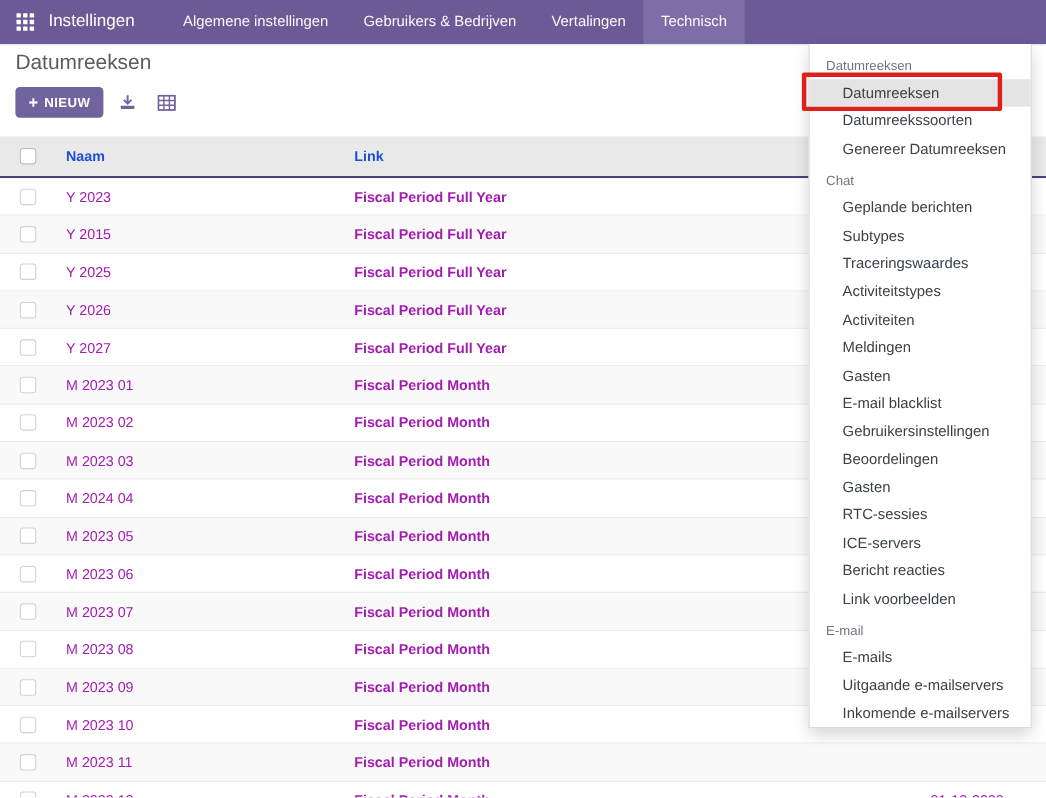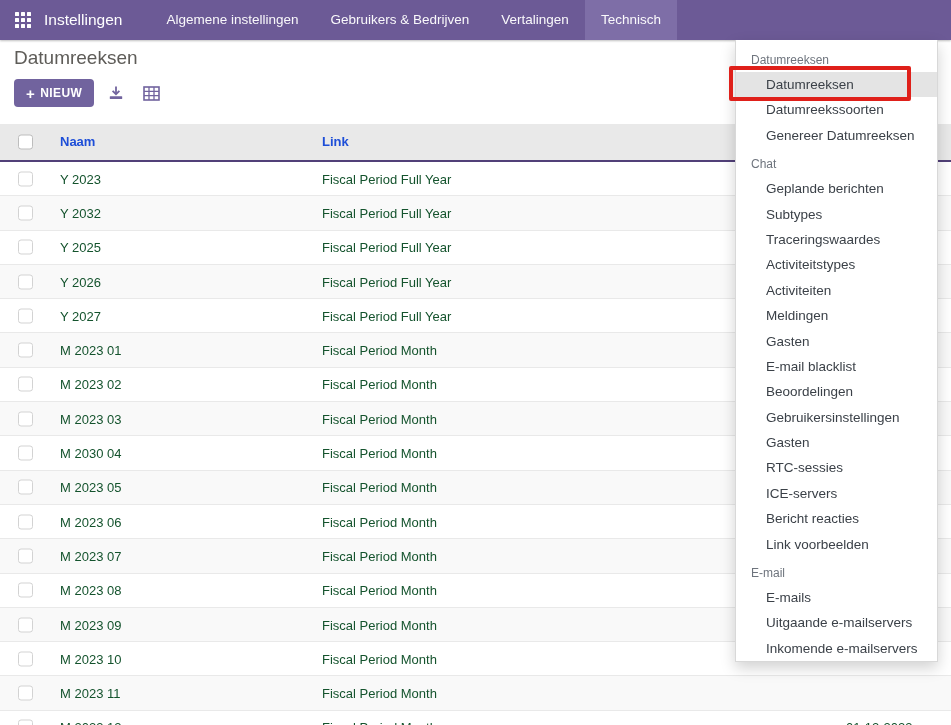--- a/index.html
+++ b/index.html
@@ -47,23 +47,23 @@
   .thead{position:relative;height:38px;background:#e9e9e9;
     border-bottom:2px solid var(--header-border);}
   .cb{position:absolute;left:18px;top:50%;transform:translateY(-50%);
     width:15px;height:15px;border:1px solid #bdbdbd;border-radius:3px;background:#fff;cursor:pointer;}
   .col{position:absolute;top:0;line-height:36px;font-size:13px;font-weight:bold;color:#1d4ed8;}
   .col.naam{left:60px;}
   .col.type{left:322px;}
   .tbody .table-row{position:relative;height:34.3px;background:#fff;border-bottom:1px solid #e9e9e9;cursor:pointer;}
   .tbody .table-row.even{background:#f9f9f9;}
   .tbody .cb{border-color:#d3d3d3;}
-  .cell{position:absolute;top:50%;transform:translateY(-50%);font-size:13px;color:#14532d;white-space:nowrap;}
+  .cell{position:absolute;top:50%;transform:translateY(-50%);font-size:13px;color:#a21caf;white-space:nowrap;}
   .cell.name{left:60px;}
-  .cell.type{left:322px;}
+  .cell.type{left:322px;font-weight:bold;}
   .cell.date{left:846px;}
   
   .dropdown{
     position:absolute;left:735px;top:40px;width:203px;z-index:60;
     background:#fff;border:1px solid #d8d8d8;border-top:none;
     box-shadow:0 6px 14px rgba(0,0,0,.18);padding:4px 0 0 0;
   }
   .menu-section-title{font-size:12px;color:#6e747d;line-height:14px;padding:9px 0 5px 15px;cursor:default;}
   .menu-item{font-size:13.5px;color:#3b4148;height:25.4px;line-height:25.4px;
     padding-left:30px;white-space:nowrap;overflow:hidden;cursor:pointer;}
@@ -128,21 +128,21 @@
     <div class="col type">Link</div>
   </div>
   <div class="tbody">
       <div class="table-row">
         <div class="cb"></div>
         <div class="cell name">Y 2023</div>
         <div class="cell type">Fiscal Period Full Year</div>
       </div>
       <div class="table-row even">
         <div class="cb"></div>
-        <div class="cell name">Y 2032</div>
+        <div class="cell name">Y 2015</div>
         <div class="cell type">Fiscal Period Full Year</div>
       </div>
       <div class="table-row">
         <div class="cb"></div>
         <div class="cell name">Y 2025</div>
         <div class="cell type">Fiscal Period Full Year</div>
       </div>
       <div class="table-row even">
         <div class="cb"></div>
         <div class="cell name">Y 2026</div>
@@ -163,21 +163,21 @@
         <div class="cell name">M 2023 02</div>
         <div class="cell type">Fiscal Period Month</div>
       </div>
       <div class="table-row even">
         <div class="cb"></div>
         <div class="cell name">M 2023 03</div>
         <div class="cell type">Fiscal Period Month</div>
       </div>
       <div class="table-row">
         <div class="cb"></div>
-        <div class="cell name">M 2030 04</div>
+        <div class="cell name">M 2024 04</div>
         <div class="cell type">Fiscal Period Month</div>
       </div>
       <div class="table-row even">
         <div class="cb"></div>
         <div class="cell name">M 2023 05</div>
         <div class="cell type">Fiscal Period Month</div>
       </div>
       <div class="table-row">
         <div class="cb"></div>
         <div class="cell name">M 2023 06</div>
@@ -224,22 +224,22 @@
     <div class="menu-item">Genereer Datumreeksen</div>
     <div class="menu-section-title">Chat</div>
     <div class="menu-item">Geplande berichten</div>
     <div class="menu-item">Subtypes</div>
     <div class="menu-item">Traceringswaardes</div>
     <div class="menu-item">Activiteitstypes</div>
     <div class="menu-item">Activiteiten</div>
     <div class="menu-item">Meldingen</div>
     <div class="menu-item">Gasten</div>
     <div class="menu-item">E-mail blacklist</div>
+    <div class="menu-item">Gebruikersinstellingen</div>
     <div class="menu-item">Beoordelingen</div>
-    <div class="menu-item">Gebruikersinstellingen</div>
     <div class="menu-item">Gasten</div>
     <div class="menu-item">RTC-sessies</div>
     <div class="menu-item">ICE-servers</div>
     <div class="menu-item">Bericht reacties</div>
     <div class="menu-item">Link voorbeelden</div>
     <div class="menu-section-title">E-mail</div>
     <div class="menu-item">E-mails</div>
     <div class="menu-item">Uitgaande e-mailservers</div>
     <div class="menu-item">Inkomende e-mailservers</div>
   </div>

